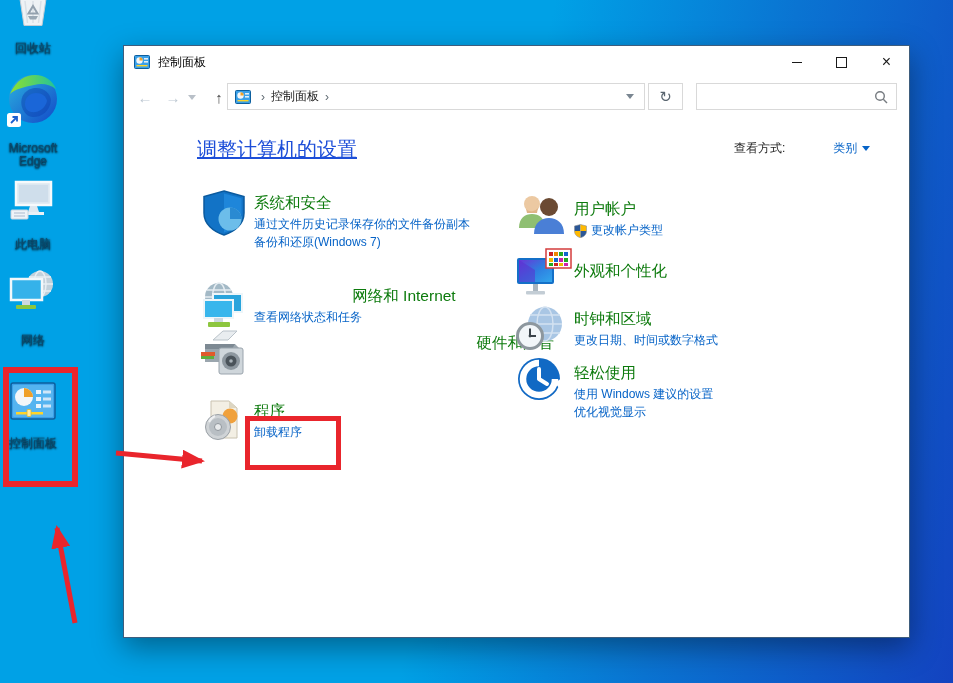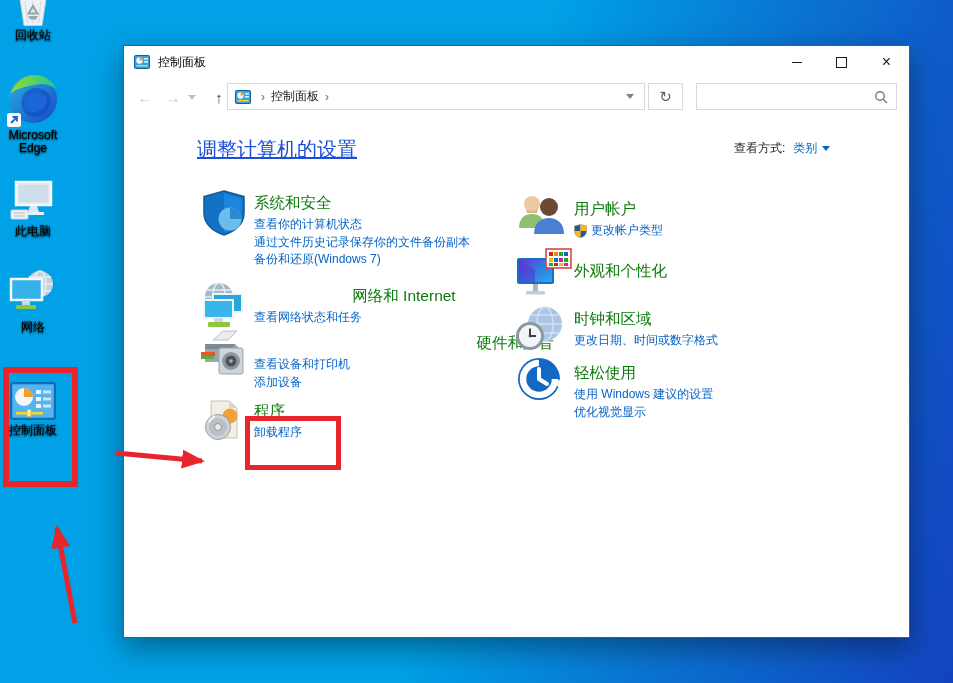--- a/index.html
+++ b/index.html
@@ -3,21 +3,21 @@
 <meta charset="utf-8">
 <style>
   html,body{margin:0;padding:0;}
   body{
     width:953px;height:683px;position:relative;overflow:hidden;
     font-family:"Liberation Sans","DejaVu Sans",sans-serif;
     background:linear-gradient(103deg,#00a1e6 0%,#00a1e6 50%,#0a74d2 72%,#1343c0 100%);
   }
   
   .dicon{position:absolute;width:64px;display:flex;flex-direction:column;align-items:center;}
-  .dicon .lbl{margin-top:2px;font-size:12px;line-height:13px;color:#000000;text-align:center;
+  .dicon .lbl{margin-top:15px;font-size:12px;line-height:13px;color:#0c4a6e;text-align:center;
     text-shadow:0 1px 2px rgba(0,0,0,.85),0 0 2px rgba(0,0,0,.5);}
   
   .hlbox{position:absolute;border:6px solid #e9252c;z-index:40;pointer-events:none;}
   #arrows{position:absolute;left:0;top:0;width:953px;height:683px;z-index:50;pointer-events:none;}
   
   #win{position:absolute;left:123px;top:45px;width:785px;height:591px;background:#fff;
     border:1px solid #3e5d7d;box-shadow:0 10px 28px rgba(0,0,0,.38);z-index:10;}
   .titlebar{position:relative;height:32px;background:#fff;}
   .tb-icon{position:absolute;left:10px;top:8px;width:16px;height:16px;}
   .tb-title{position:absolute;left:34px;top:0;line-height:32px;font-size:12px;color:#000;}
@@ -39,21 +39,21 @@
   .crumb-sep{color:#5f6a72;font-size:12px;margin:0 6px;}
   .crumb{font-size:12px;color:#1a1a1a;}
   .addr-caret{margin-left:auto;margin-right:10px;color:#7a8691;}
   .refresh-box{left:524px;width:35px;display:flex;align-items:center;justify-content:center;color:#5a6670;font-size:15px;}
   .search-box{left:572px;width:201px;display:flex;align-items:center;}
   .search-box input{flex:1;border:none;outline:none;font-size:12px;padding:0 6px;font-family:inherit;background:transparent;}
   .search-ico{margin-right:8px;flex:0 0 auto;}
   
   .page-header{position:absolute;left:73px;top:90px;font-size:20px;color:#1d4ed8;text-decoration:underline;}
   .view-by{position:absolute;left:610px;top:94px;font-size:12px;color:#1f1f1f;display:flex;align-items:center;gap:8px;}
-  .view-val{color:#0663c7;display:flex;align-items:center;gap:5px;cursor:pointer;}
+  .view-val{color:#0663c7;display:flex;align-items:center;gap:5px;cursor:pointer;margin-left:40px;}
   .cat{position:absolute;width:300px;}
   .cat .icon{position:absolute;left:-55px;top:-5px;width:50px;height:50px;}
   .cat.rcol .icon{left:-58px;}
   .cat-title{display:block;font-size:15.5px;line-height:19px;color:#0c7a0c;text-decoration:none;cursor:pointer;white-space:nowrap;}
   .links{margin-top:4px;}
   .links a{display:flex;align-items:center;font-size:12px;line-height:17.5px;color:#0663c7;text-decoration:none;cursor:pointer;white-space:nowrap;}
   .uac{width:13px;height:14px;margin-right:4px;flex:0 0 auto;}
 </style>
 </head>
 <body>
@@ -201,21 +201,20 @@
 
   <div class="cat" style="left:130px;top:147px;">
     <svg class="icon" viewBox="0 0 50 50">
       <path d="M25 3 L45 8.5 V25 c0 11-9 18.5-20 22 C14 43.5 5 36 5 25 V8.5 z" fill="#1273c6" stroke="#0b5a9e" stroke-width="1.5"></path>
       <path d="M25 5.5 L42.5 10.3 V25 c0 9.5-8 16.3-17.5 19.5z" fill="#1e86da"></path>
       <circle cx="31" cy="31" r="11.5" fill="#6cbdea"></circle>
       <path d="M31 19.5 a11.5 11.5 0 0 1 11.5 11.5 l-11.5 0 z" fill="#2a8ad2"></path>
     </svg>
     <a class="cat-title">系统和安全</a>
     <div class="links">
-      <a>查看你的计算机状态</a>
       <a>通过文件历史记录保存你的文件备份副本</a>
       <a>备份和还原(Windows 7)</a>
     </div>
   </div>
 
   <div class="cat" style="left:130px;top:240px;text-align:center;">
     <svg class="icon" viewBox="0 0 50 50">
       <circle cx="20" cy="16" r="14" fill="#a3b9c6"></circle>
       <ellipse cx="20" cy="16" rx="6.5" ry="14" fill="none" stroke="#e6edf2" stroke-width="1.5"></ellipse>
       <path d="M6 16 h28 M8 9 h24 M8 23 h24" stroke="#e6edf2" stroke-width="1.5"></path>
@@ -236,24 +235,20 @@
       <path d="M6 16 h30 l6 6 v12 h-36 z" fill="#9ba6ae"></path>
       <path d="M6 16 h30 l-3 5 h-27 z" fill="#7d8993"></path>
       <path d="M2 24 h14 v4 h-14 z" fill="#e05a2b"></path>
       <path d="M2 28 h13 v3 h-13 z" fill="#5fae3c"></path>
       <rect x="20" y="20" width="24" height="26" rx="2" fill="#cfd6db" stroke="#9aa4ad"></rect>
       <circle cx="32" cy="33" r="9" fill="#8d979f"></circle>
       <circle cx="32" cy="33" r="5.5" fill="#4a535a"></circle>
       <circle cx="32" cy="33" r="1.8" fill="#aab3ba"></circle>
     </svg>
     <a class="cat-title">硬件和声音</a>
-    <div class="links">
-      <a>查看设备和打印机</a>
-      <a>添加设备</a>
-    </div>
   </div>
 
   <div class="cat" style="left:130px;top:355px;">
     <svg class="icon" viewBox="0 0 50 50">
       <path d="M12 5 h18 l8 7 v30 h-18 l-8 -7 z" fill="#f3efe4" stroke="#c9c2b0"></path>
       <path d="M30 5 l8 7 h-8 z" fill="#ddd6c2"></path>
       <circle cx="31" cy="20" r="7.5" fill="#f0a13c"></circle>
       <circle cx="19" cy="31" r="12.5" fill="#cfd3d6" stroke="#9aa0a6"></circle>
       <circle cx="19" cy="31" r="9" fill="#b9bfc4"></circle>
       <circle cx="19" cy="31" r="3.5" fill="#e8eaec" stroke="#8f969c"></circle>

